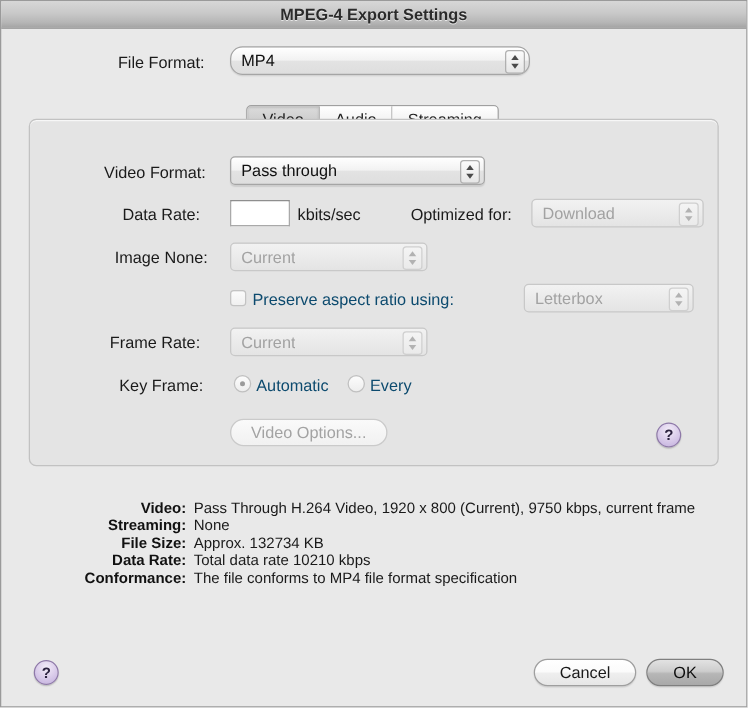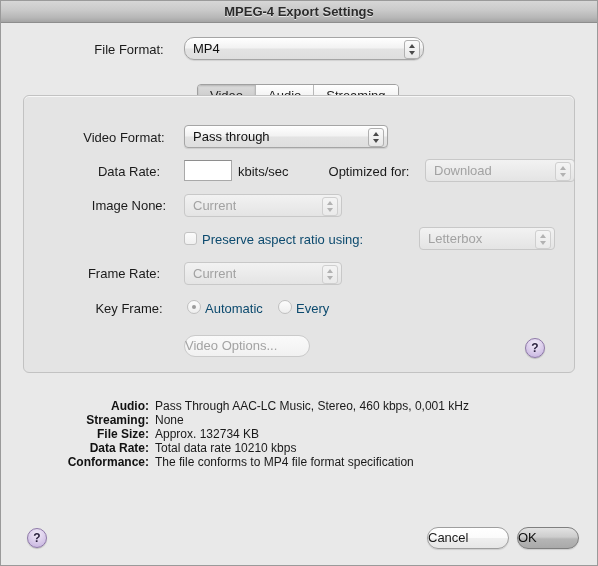--- a/index.html
+++ b/index.html
@@ -201,21 +201,21 @@
   
   .pushbtn {
     position: absolute;
     height: 22px;
     box-sizing: border-box;
     border: 1px solid #9e9e9e;
     border-radius: 11px;
     background: linear-gradient(to bottom, #ffffff 0%, #fbfbfb 48%, #efefef 52%, #e6e6e6 100%);
     font-size: 13px;
     color: #1a1a1a;
-    text-align: left;
+    text-align: center;
     line-height: 20px;
     box-shadow: 0 1px 1px rgba(0,0,0,0.12);
   }
   .pushbtn.disabled {
     border-color: #cacaca;
     color: #a3a3a3;
     background: linear-gradient(to bottom, #fafafa 0%, #f1f1f1 100%);
     box-shadow: none;
   }
   .pushbtn.default {
@@ -297,21 +297,21 @@
   <div class="lbl" style="left:68px; top:129px; width:110px;">Video Format:</div>
   <div class="popup" style="left:183px; top:124px; width:204px;">
     <div class="val">Pass through</div>
     <div class="arrows"></div>
   </div>
 
   <div class="lbl" style="left:78px; top:163px; width:100px;">Data Rate:</div>
   <input class="textfield" style="left: 183px; top: 159px; width: 48px; height: 21px;" value="">
   <div class="lbl" style="left:237px; top:163px; width:80px; text-align:left;">kbits/sec</div>
   <div class="lbl" style="left:318px; top:163px; width:100px;">Optimized for:</div>
-  <div class="popup disabled" style="left:424px; top:158px; width:150px;text-align:right;">
+  <div class="popup disabled" style="left:424px; top:158px; width:138px;text-align:right;">
     <div class="val">Download</div>
     <div class="arrows"></div>
   </div>
 
   <div class="lbl" style="left:78px; top:197px; width:100px;">Image None:</div>
   <div class="popup disabled" style="left:183px; top:193px; width:158px;">
     <div class="val">Current</div>
     <div class="arrows"></div>
   </div>
 
@@ -333,22 +333,22 @@
   <div class="lbl dim" style="left:204px; top:300px; width:90px; text-align:left;">Automatic</div>
   <div class="radio" style="left:277px; top:299px;"></div>
   <div class="lbl dim" style="left:295px; top:300px; width:70px; text-align:left;">Every</div>
 
   <div class="pushbtn disabled" style="left:183px; top:334px; width:126px;">Video Options...</div>
 
   <div class="helpbtn" style="left:524px; top:337px;">?</div>
 
   <div class="summary">
     <div class="srow">
-      <span class="skey">Audio:</span>
-      <span class="sval">Pass Through AAC-LC Music, Stereo, 460 kbps, 0,001 kHz</span>
+      <span class="skey">Video:</span>
+      <span class="sval">Pass Through H.264 Video, 1920 x 800 (Current), 9750 kbps, current frame</span>
     </div>
     <div class="srow">
       <span class="skey">Streaming:</span>
       <span class="sval">None</span>
     </div>
     <div class="srow">
       <span class="skey">File Size:</span>
       <span class="sval">Approx. 132734 KB</span>
     </div>
     <div class="srow">

